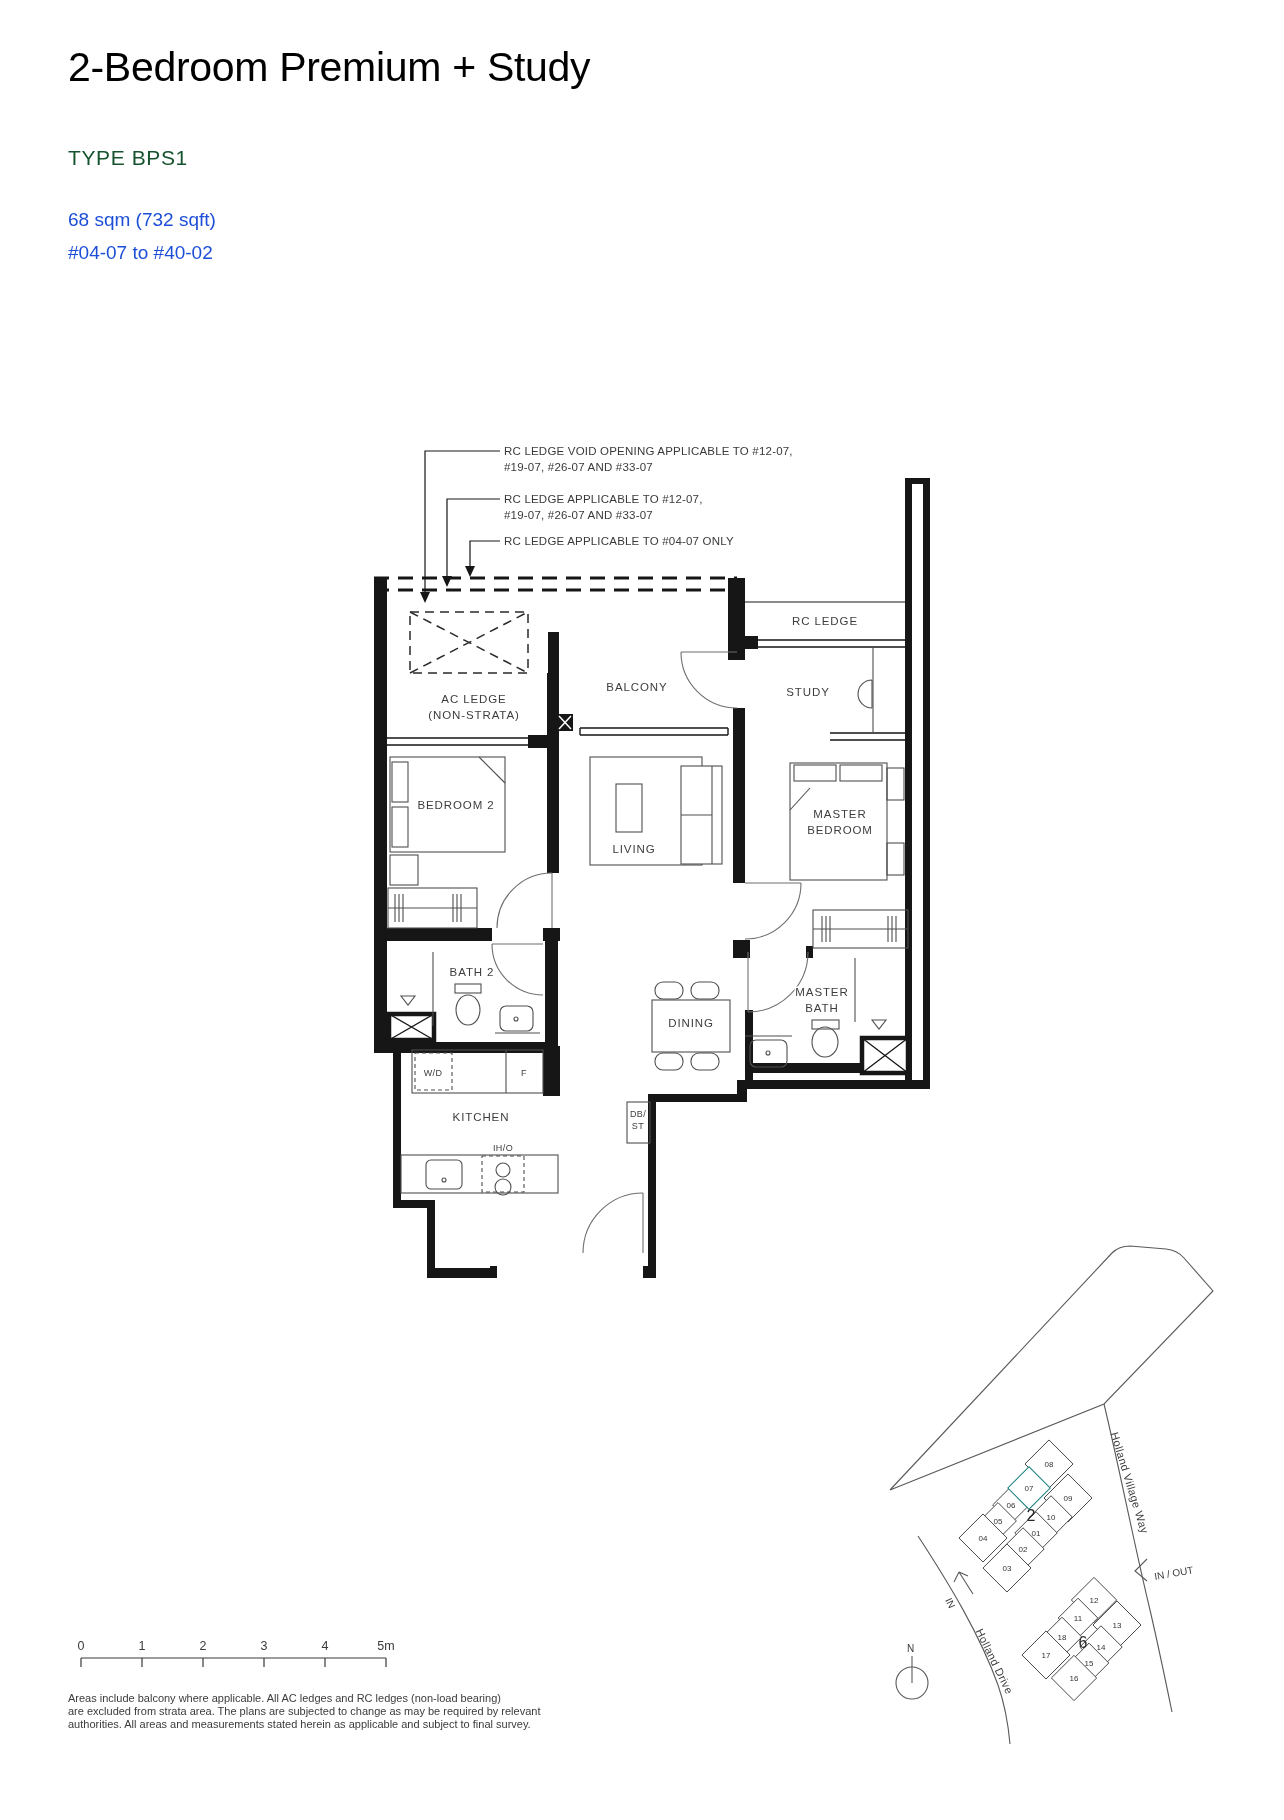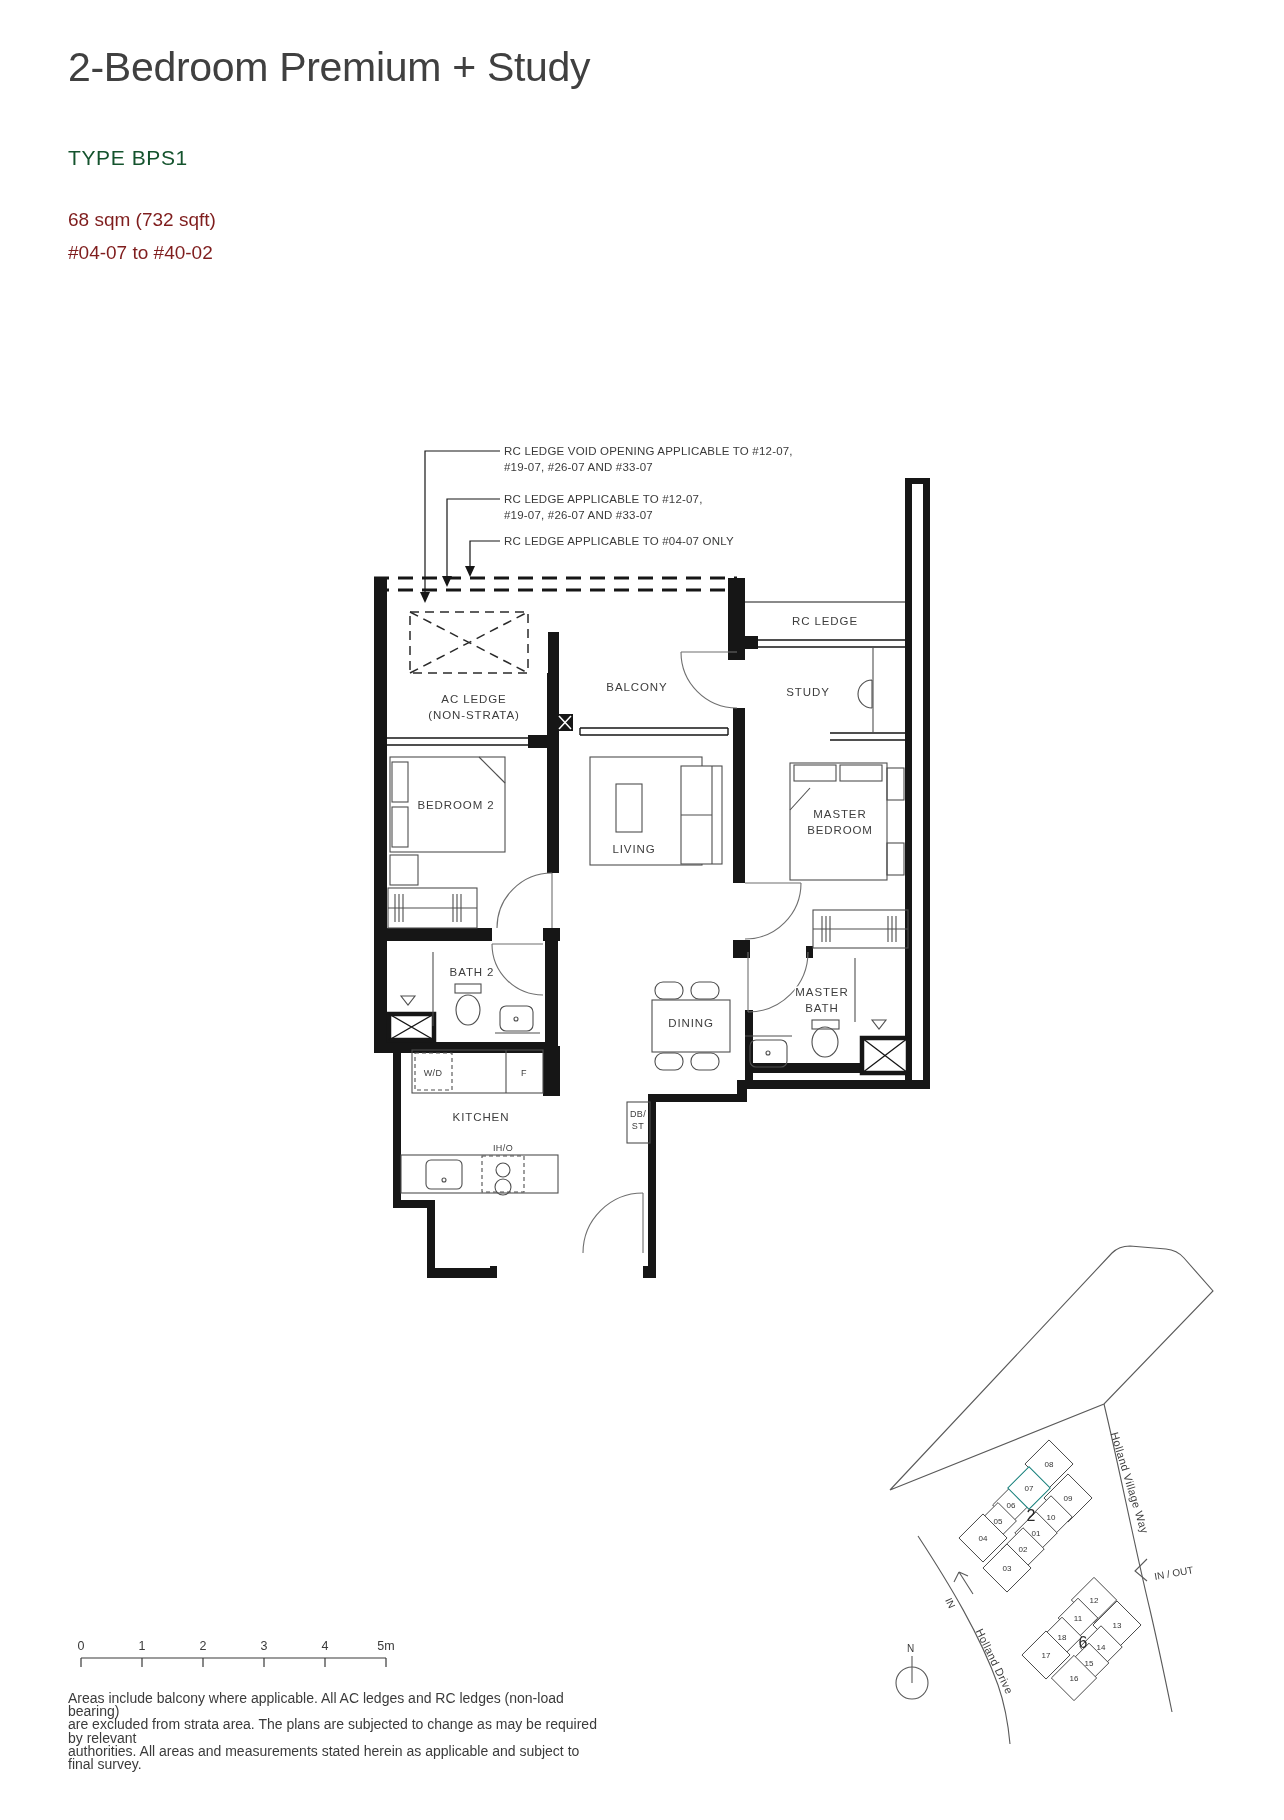--- a/index.html
+++ b/index.html
@@ -1,21 +1,21 @@
 <!DOCTYPE html>
 <html><head>
 <meta charset="utf-8">
 <style>
   html,body{margin:0;padding:0;background:#fff;}
   body{font-family:"Liberation Sans",sans-serif;}
   .page{position:relative;width:1284px;height:1820px;background:#fff;overflow:hidden;}
-  .title{position:absolute;left:68px;top:44px;font-size:41px;font-weight:500;color:#404040;letter-spacing:-0.3px;}
+  .title{position:absolute;left:68px;top:44px;font-size:41px;font-weight:500;color:#000000;letter-spacing:-0.3px;}
   .type{position:absolute;left:68px;top:146px;font-size:21px;font-weight:500;color:#14532d;letter-spacing:0.6px;}
-  .specs{position:absolute;left:68px;top:203px;font-size:19px;color:#7f1d1d;line-height:33px;font-weight:400;}
-  .disclaimer{position:absolute;left:68px;top:1692px;width:540px;font-size:14px;line-height:13.2px;color:#3b3b3b;}
+  .specs{position:absolute;left:68px;top:203px;font-size:19px;color:#1d4ed8;line-height:33px;font-weight:400;}
+  .disclaimer{position:absolute;left:68px;top:1692px;width:540px;font-size:11px;line-height:13.2px;color:#3b3b3b;}
   svg.plan{position:absolute;left:0;top:0;}
   svg text{font-family:"Liberation Sans",sans-serif;}
   .wall{fill:#161616;stroke:none;}
   .thin{stroke:#161616;stroke-width:1.4;fill:none;}
   .hair{stroke:#161616;stroke-width:1.1;fill:none;}
   .furn{stroke:#4f4f4f;stroke-width:1.1;fill:none;}
   .furnf{stroke:#4f4f4f;stroke-width:1.1;fill:#fff;}
   .door{stroke:#6f6f6f;stroke-width:1.1;fill:none;}
   .dashw{stroke:#161616;stroke-width:3;fill:none;stroke-dasharray:15 9;}
   .vdash{stroke:#2a2a2a;stroke-width:1.5;fill:none;stroke-dasharray:9 6;}

